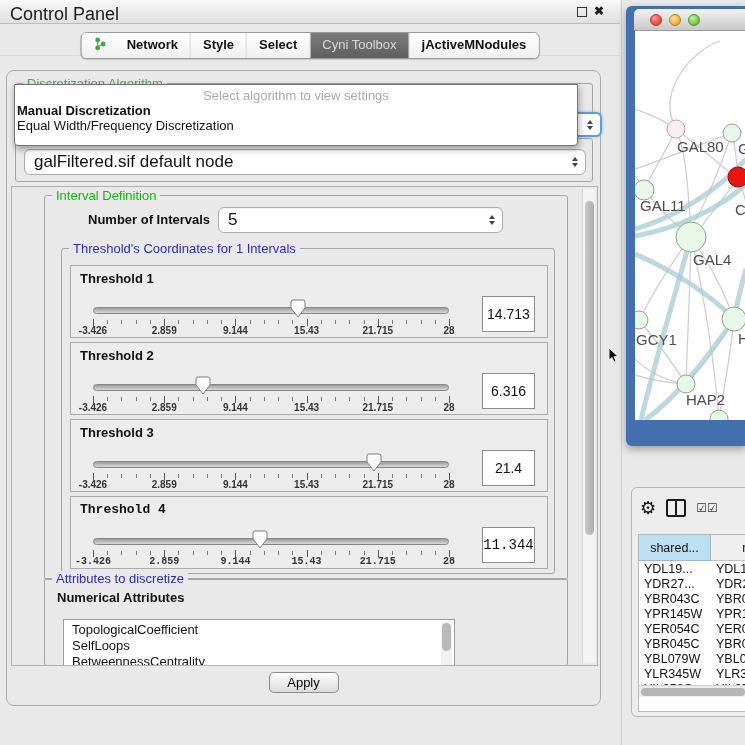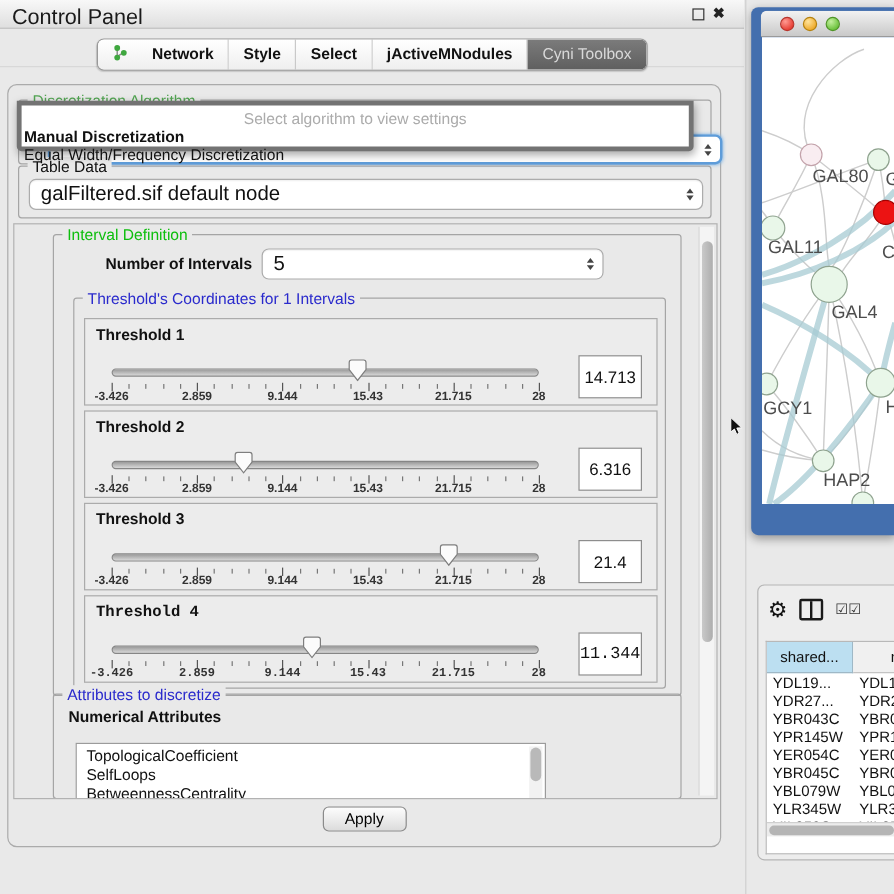--- a/index.html
+++ b/index.html
@@ -47,22 +47,22 @@
   .combo .arrows{position:absolute;right:7px;top:50%;transform:translateY(-50%);
     display:flex;flex-direction:column;gap:2px;}
   .combo .arrows i{display:block;width:0;height:0;border-left:3.5px solid transparent;
     border-right:3.5px solid transparent;}
   .combo .arrows i.up{border-bottom:4px solid #444;}
   .combo .arrows i.dn{border-top:4px solid #444;}
   #algo-combo-behind{left:24px;top:28px;width:562px;height:25px;border:2px solid #5E9CD9;
     box-shadow:0 0 3px #7FB4E4;}
 
   
-  #algo-popup{position:absolute;left:14px;top:84px;width:564px;height:42px;background:#FFF;
-    border:4px solid #737373;border-radius:0 0 4px 4px;box-shadow:1px 3px 7px rgba(0,0,0,.35);
+  #algo-popup{position:absolute;left:14px;top:84px;width:564px;height:62px;background:#FFF;
+    border:1px solid #737373;border-radius:0 0 4px 4px;box-shadow:1px 3px 7px rgba(0,0,0,.35);
     z-index:30;}
   #algo-prompt{position:absolute;left:0;top:3px;width:100%;text-align:center;
     font-size:13px;color:#ABABAB;}
   .algo-opt{position:absolute;left:2px;font-size:13px;white-space:nowrap;}
   .algo-opt.b{font-weight:bold;}
 
   
   #scroll-area{position:absolute;left:4px;top:115px;width:587px;height:480px;
     border:1px solid #B2B2B2;background:#E9E9E9;overflow:hidden;}
   .vscroll{position:absolute;right:2px;top:2px;width:13px;height:474px;background:#F4F4F4;
@@ -166,25 +166,25 @@
             <circle cx="9.5" cy="7" r="2.4" fill="#3FA73F"></circle>
           </svg></span>
         <span>Network</span>
       </div>
       <div class="tab">
         <span>Style</span>
       </div>
       <div class="tab">
         <span>Select</span>
       </div>
+      <div class="tab selected">
+        <span>Cyni Toolbox</span>
+      </div>
       <div class="tab">
         <span>jActiveMNodules</span>
-      </div>
-      <div class="tab selected">
-        <span>Cyni Toolbox</span>
       </div>
     </div>
 
   <div id="main-panel">
 
     <div class="group" id="algo-group" style="left:8px;top:12px;width:578px;height:54px;">
       <span class="glabel green">Discretization Algorithm</span>
       <div class="combo" id="algo-combo-behind">
         <span class="arrows">
             <i class="up"></i>

